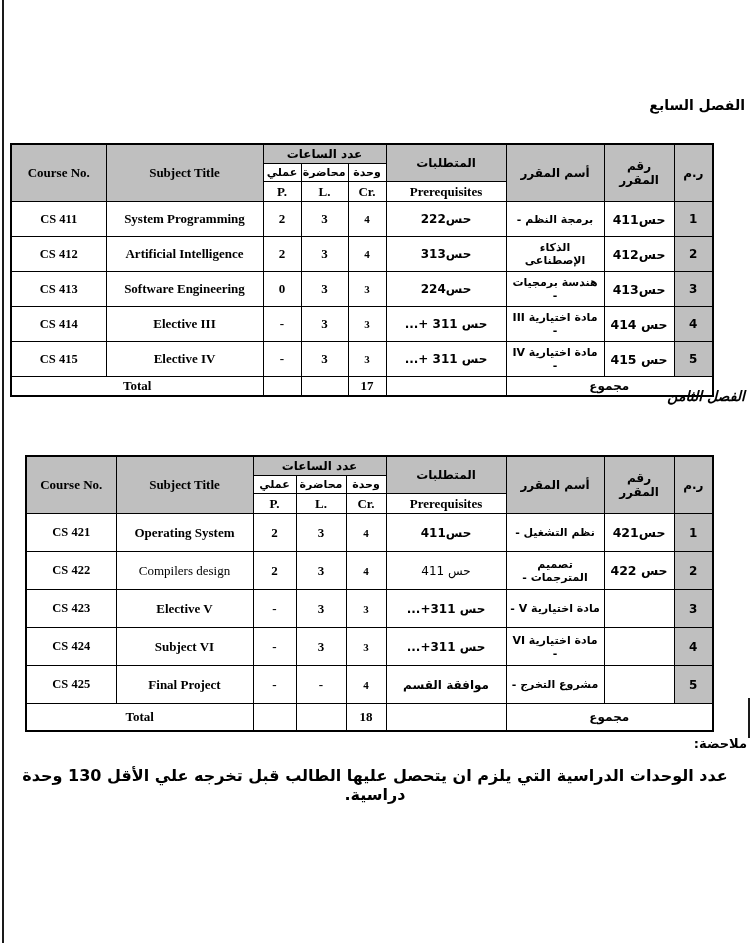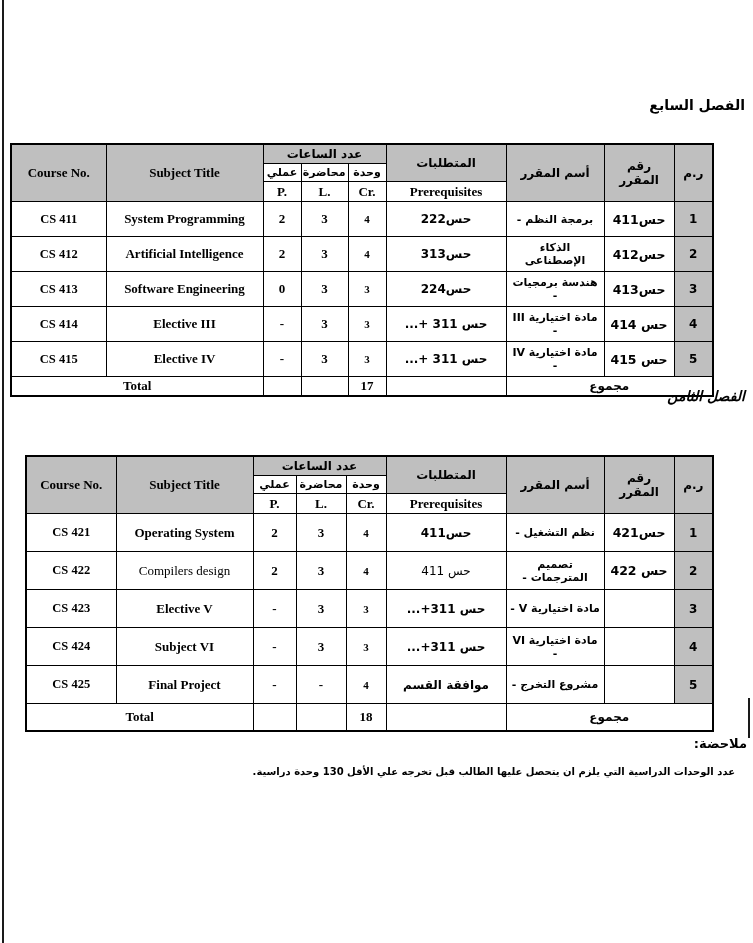--- a/index.html
+++ b/index.html
@@ -39,21 +39,21 @@
   .tbl2 tr.drow td{height:37px;}
   .tbl2 tr.trow td{height:26px;}
 
   td.prereq-top{vertical-align:top;padding-top:2px;border-bottom-style:hidden;}
   td.prereq-bot{border-top-style:hidden;}
 
   .notes{position:absolute;right:6px;top:736px;width:744px;direction:rtl;text-align:right;
          font-family:"DejaVu Sans",sans-serif;font-weight:bold;padding-left:24px;}
   .notes .nh{font-size:13px;margin:0 0 15px 0;}
   .notes .n1{font-size:12px;margin:0 0 16px 0;}
-  .notes .n2{font-size:10px;margin:12px;}
+  .notes .n2{font-size:16px;margin:0;text-align:center;}
 </style>
 </head>
 <body>
 
 <div class="page">
   <div class="page-line-left"></div>
   <div class="page-line-right"></div>
 
   <h2 class="sec-title t1">الفصل السابع</h2>
 

